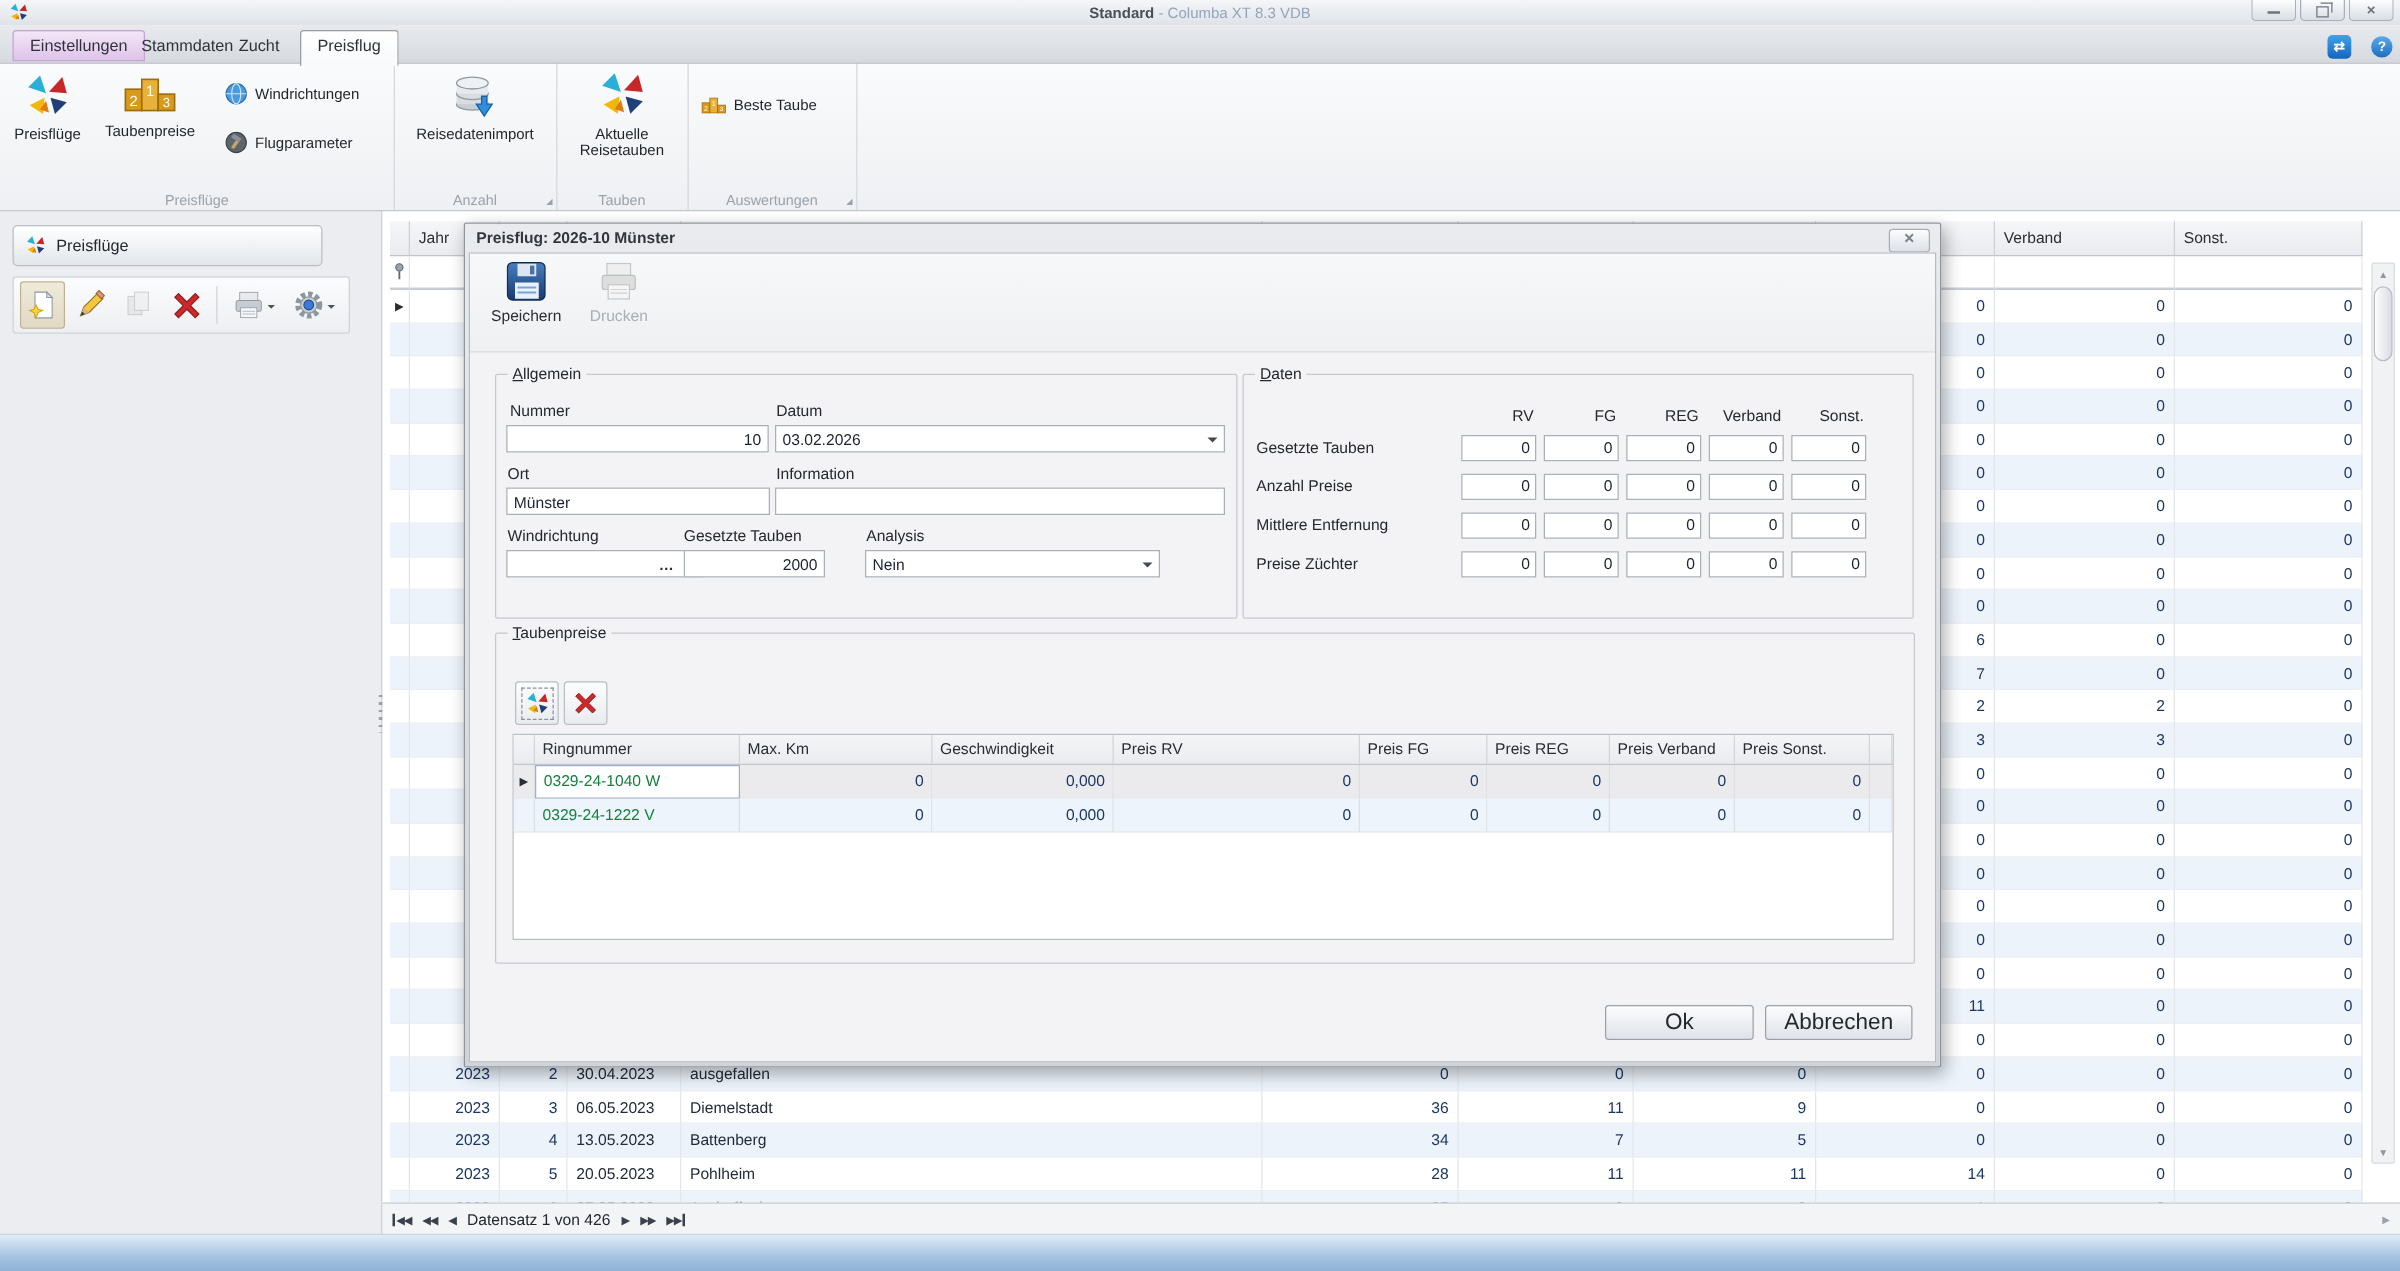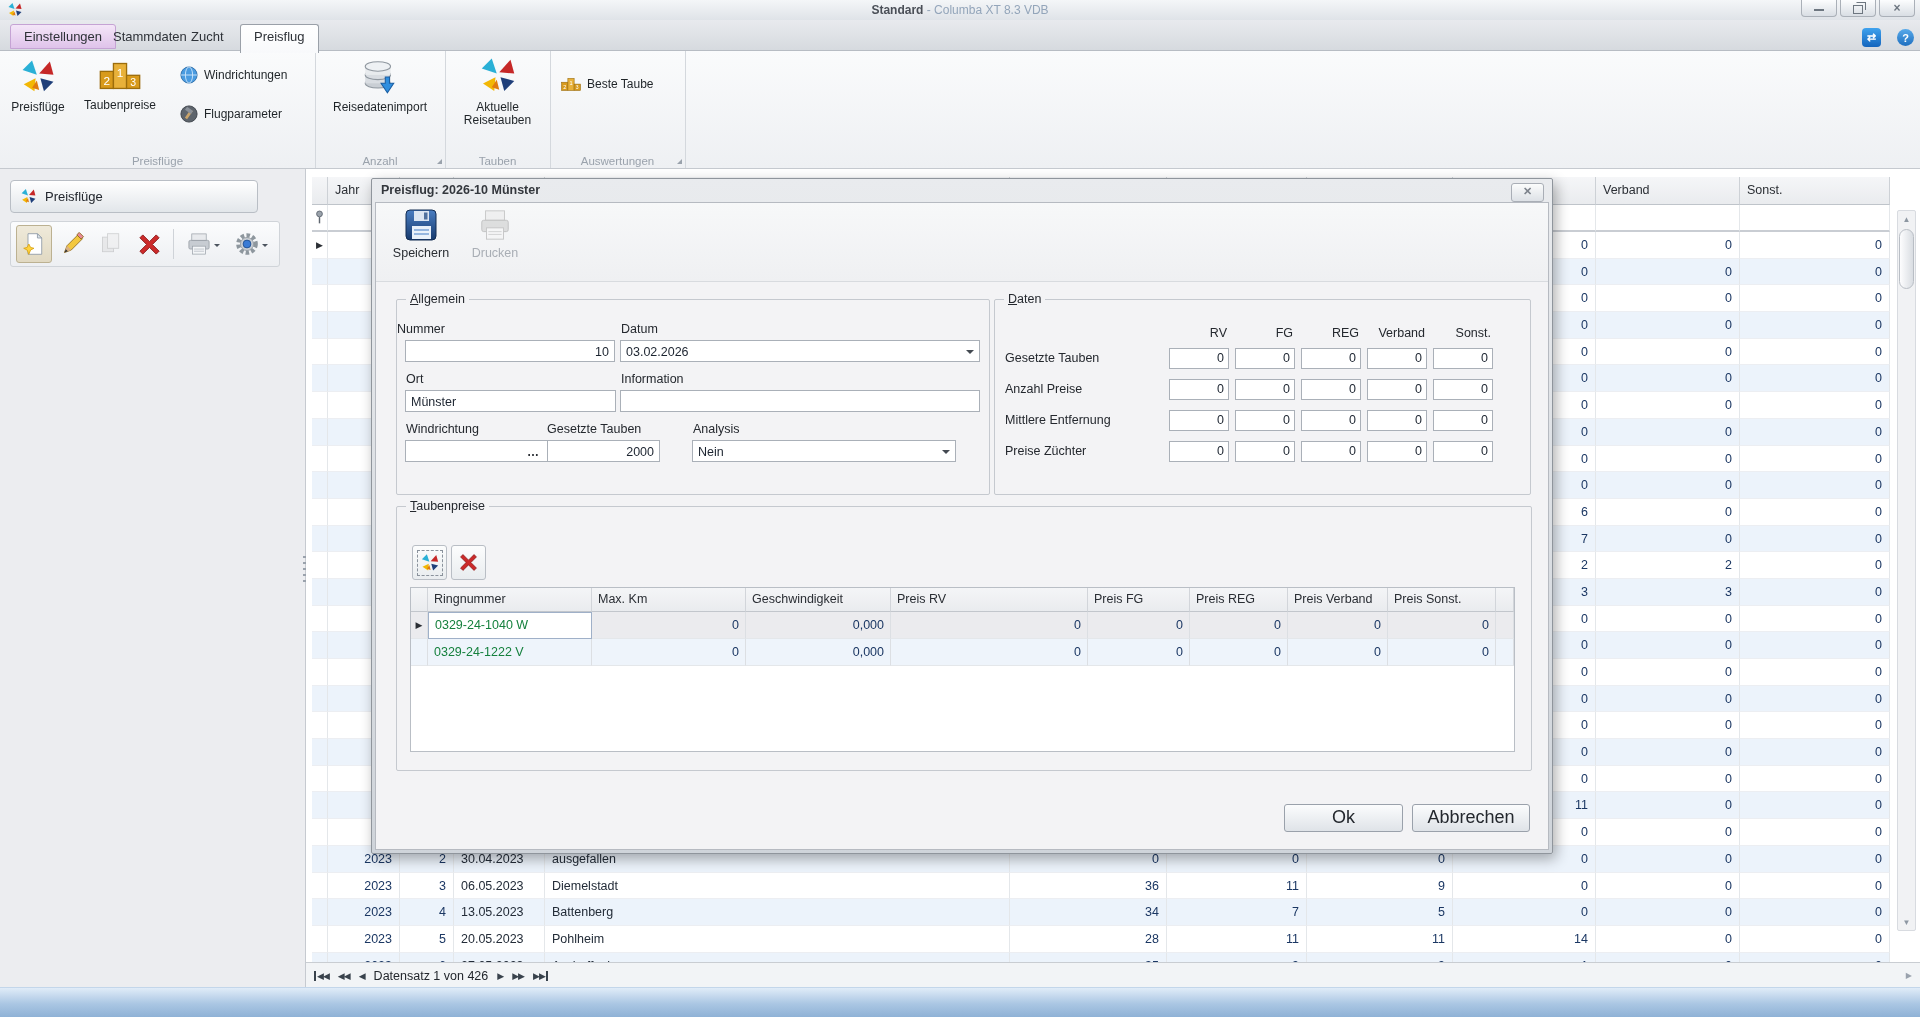--- a/index.html
+++ b/index.html
@@ -777,21 +777,21 @@
           <rect x="4" y="13" width="28" height="12" rx="2" fill="#c7ccd2" stroke="#8f969e"></rect>
           <rect x="9" y="21" width="18" height="12" fill="#f4f6f8" stroke="#9aa1a9"></rect>
           <path d="M11 25 h14 M11 28 h14" stroke="#b0b7be"></path>
         </svg>
         <span class="cap">Drucken</span>
       </div>
     </div>
 
     <div class="gb" style="left:20px;top:96px;width:592px;height:194px">
       <span class="gb-legend uline"><u>A</u>llgemein</span>
-      <span class="fld-label" style="left:0;top:22px">Nummer</span>
+      <span class="fld-label" style="left:11px;top:22px">Nummer</span>
       <div class="inp num" style="left:8px;top:40px;width:210px">10</div>
       <span class="fld-label" style="left:224px;top:22px">Datum</span>
       <div class="inp" style="left:223px;top:40px;width:360px">
         <span>03.02.2026</span>
         <div class="combo-arrow"></div>
       </div>
       <span class="fld-label" style="left:9px;top:72px">Ort</span>
       <div class="inp" style="left:8px;top:90px;width:211px">Münster</div>
       <span class="fld-label" style="left:224px;top:72px">Information</span>
       <div class="inp" style="left:223px;top:90px;width:360px"></div>
@@ -799,21 +799,21 @@
       <div class="inp" style="left:8px;top:140px;width:157px">
         <span></span>
         <div class="wind-tools">
           <span style="font-weight:bold;letter-spacing:1px">…</span>
           <span class="wx">✕</span>
         </div>
       </div>
       <span class="fld-label" style="left:150px;top:122px">Gesetzte Tauben</span>
       <div class="inp num" style="left:150px;top:140px;width:113px">2000</div>
       <span class="fld-label" style="left:296px;top:122px">Analysis</span>
-      <div class="inp" style="left:295px;top:140px;width:264px">
+      <div class="inp" style="left:295px;top:140px;width:236px">
         <span>Nein</span>
         <div class="combo-arrow"></div>
       </div>
     </div>
 
     <div class="gb" style="left:618px;top:96px;width:535px;height:194px">
       <span class="gb-legend uline"><u>D</u>aten</span>
       <div class="dt-head" style="top:26px">
         <div></div>
         <div>RV</div>

